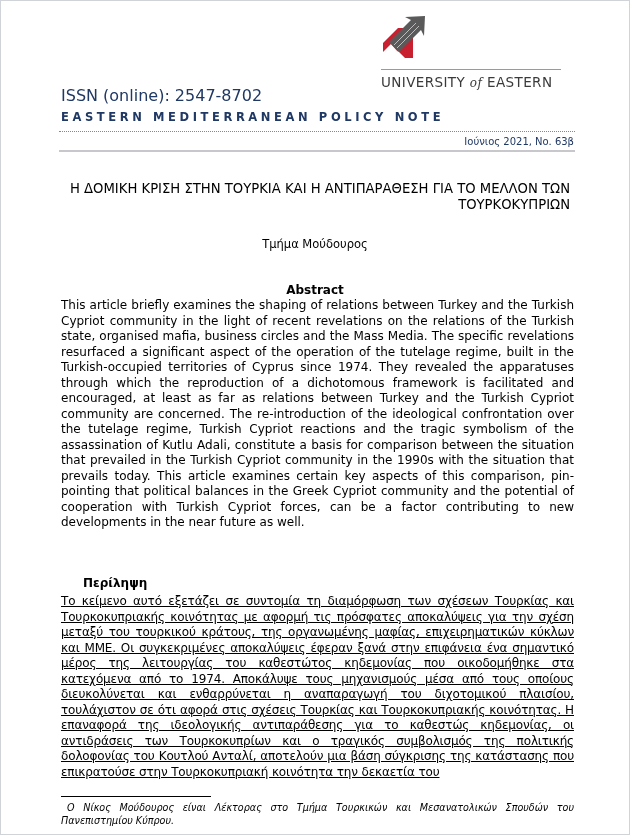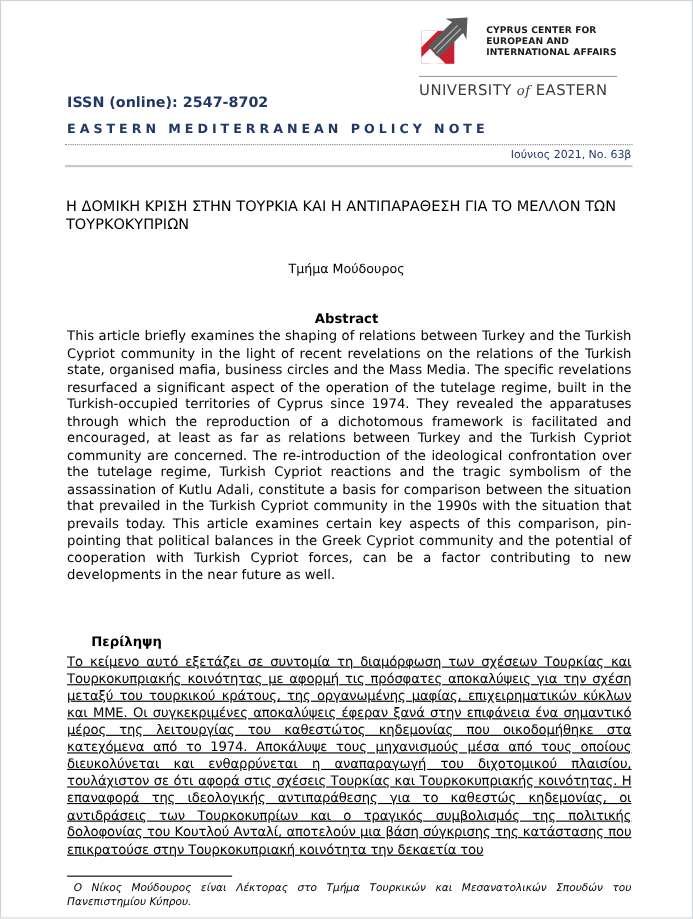--- a/index.html
+++ b/index.html
@@ -24,34 +24,34 @@
     font-size: 8.3px; line-height: 10px; color: #1a1a1a; letter-spacing: 0.1px;
   }
   .logo-rule { position: absolute; left: 0; top: 55px; width: 180px; height: 1px; background: #9a9a9a; }
   .logo-uni {
     position: absolute; left: 0; top: 60px; font-size: 13.5px; color: #3a3a3a;
     letter-spacing: 0.4px; white-space: nowrap; font-family: "DejaVu Sans", sans-serif;
   }
   .logo-uni .of { font-family: "DejaVu Serif", serif; font-style: italic; font-size: 12px; }
 
   .issn {
-    position: absolute; left: 61px; top: 86px; font-size: 13px; font-weight: bold; color: #1f3864;
+    position: absolute; left: 61px; top: 86px; font-size: 16px; font-weight: normal; color: #1f3864;
   }
   .series {
     position: absolute; left: 61px; top: 110px; font-size: 11.5px; font-weight: bold; color: #1f3864;
     letter-spacing: 3.6px; white-space: nowrap;
   }
   .rule1 { position: absolute; left: 59px; top: 131px; width: 516px; height: 0; border-top: 1px dotted #888; }
   .issue {
     position: absolute; right: 56px; top: 136px; font-size: 10px; font-weight: normal; color: #1f3864;
   }
   .rule2 { position: absolute; left: 59px; top: 150px; width: 516px; height: 2px; background: #c8c8cc; }
 
   .title {
-    position: absolute; left: 60px; width: 510px; top: 181px; text-align: left;
+    position: absolute; left: 60px; width: 510px; top: 181px; text-align: right;
     font-size: 13.2px; line-height: 16px; color: #000;
   }
   .author {
     position: absolute; left: 60px; width: 510px; top: 237px; text-align: center; font-size: 11.5px;
   }
   .abstract-h {
     position: absolute; left: 60px; width: 510px; top: 283px; text-align: center; font-weight: bold; font-size: 12px;
   }
   .abstract {
     position: absolute; left: 61px; width: 513px; top: 298px;
@@ -79,25 +79,20 @@
 <div class="logo">
   <svg class="logo-mark" viewBox="0 0 46 46">
     <rect x="2" y="14" width="30" height="30" fill="#c8202f"></rect>
     <polygon points="2,14 17,14 2,29" fill="#fff"></polygon>
     <polygon points="2,44 17,44 17,38 10,30 2,38" fill="#fff"></polygon>
     <polygon points="10,44 17,37 24,44" fill="#fff"></polygon>
     <polygon points="8,28 30,6 24,3 44,2 43,22 40,16 18,38" fill="#5a5a5a"></polygon>
     <line x1="13" y1="31" x2="35" y2="9" stroke="#bdbdbd" stroke-width="1"></line>
     <line x1="16" y1="34" x2="38" y2="12" stroke="#bdbdbd" stroke-width="1"></line>
   </svg>
-  <div class="logo-text">
-    <div>CYPRUS CENTER FOR</div>
-    <div>EUROPEAN AND</div>
-    <div>INTERNATIONAL AFFAIRS</div>
-  </div>
   <div class="logo-rule"></div>
   <div class="logo-uni"><span>UNIVERSITY </span><span class="of">of</span><span> EASTERN</span></div>
 </div>
 
 <div class="issn">ISSN (online): 2547-8702</div>
 <div class="series">EASTERN MEDITERRANEAN POLICY NOTE</div>
 <div class="rule1"></div>
 <div class="issue">Ιούνιος 2021, No. 63β</div>
 <div class="rule2"></div>
 

